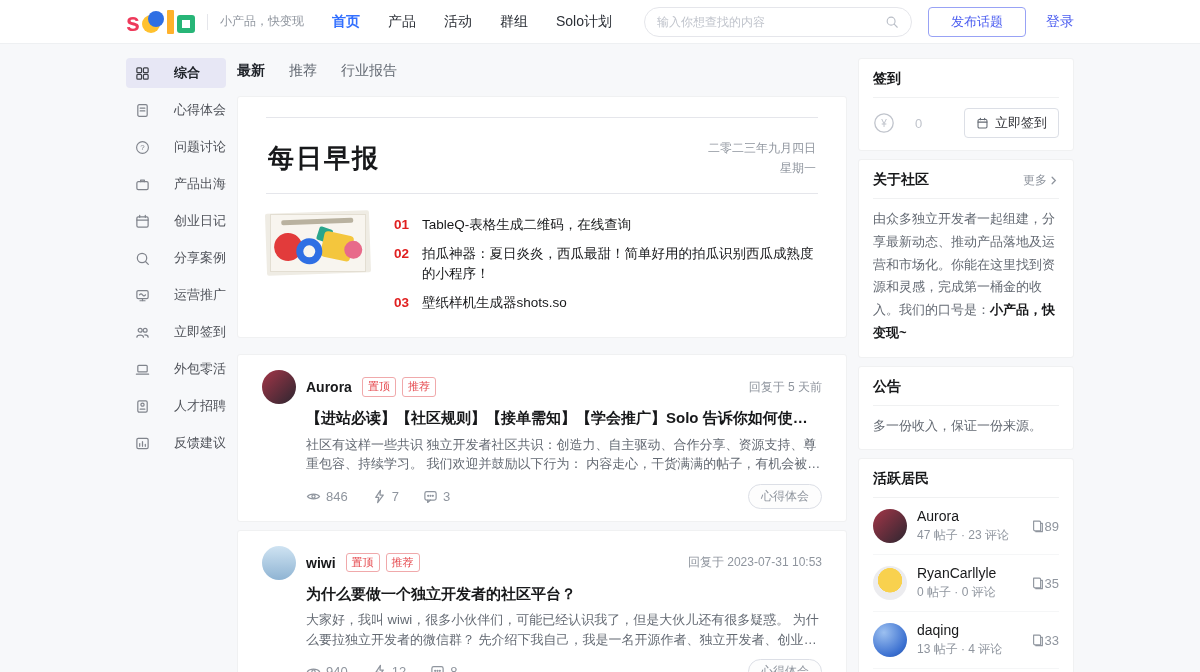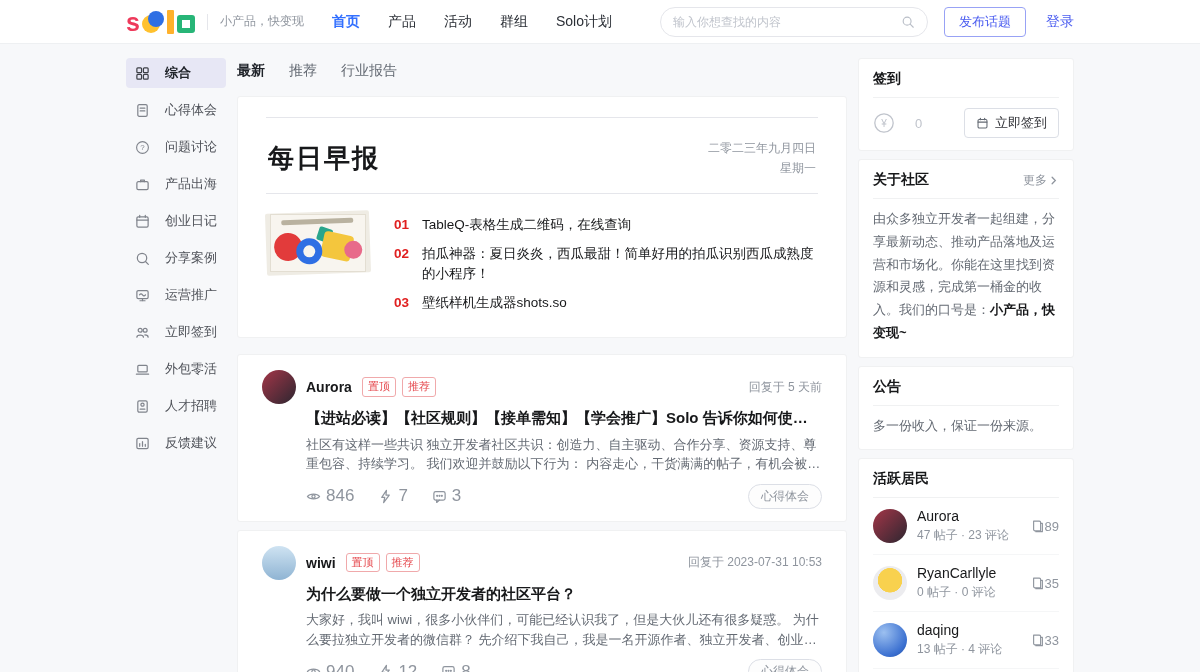--- a/index.html
+++ b/index.html
@@ -19,29 +19,29 @@
   .l-o2 { width:18px; height:18px; border:5px solid #27b577; border-radius:3px; margin-top:4px; }
   .nav-divider { width:1px; height:16px; background:#e5e6eb; margin:0 12px; }
   .tagline { font-size:12px; color:#8f959e; white-space:nowrap; }
   .nav-links { display:flex; gap:28px; margin-left:28px; font-size:14px; color:#2b2f36; }
   .nav-link { cursor:pointer; text-decoration:none; color:inherit; white-space:nowrap; }
   .nav-link.active { color:#3370ff; font-weight:700; }
   .search { margin-left:auto; width:268px; height:30px; border:1px solid #e5e6eb; border-radius:16px; display:flex; align-items:center; padding:0 12px; background:#fff; }
   .search input { border:0; outline:0; flex:1; font-size:12px; color:#4e5158; background:transparent; }
   .search input::placeholder { color:#c0c4cc; }
   .s-icon { width:14px; height:14px; color:#b9bec7; }
-  .publish { margin-left:16px; height:30px; padding:0 14px; border:1px solid #98a2f5; color:#4a5cf0; background:#fff; border-radius:4px; font-size:13px; cursor:pointer; white-space:nowrap; }
+  .publish { margin-left:16px; height:30px; padding:0 22px; border:1px solid #98a2f5; color:#4a5cf0; background:#fff; border-radius:4px; font-size:13px; cursor:pointer; white-space:nowrap; }
   .login { margin-left:20px; color:#4a5cf0; font-size:14px; cursor:pointer; text-decoration:none; white-space:nowrap; }
 
   
   .content { width:948px; margin:0 auto; display:flex; gap:11px; padding-top:14px; align-items:flex-start; }
 
   
   .sidebar { width:100px; flex:none; }
-  .side-item { display:flex; align-items:center; gap:15px; height:30px; padding:0 9px; margin-bottom:7px; border-radius:4px; font-size:13px; color:#4e5158; cursor:pointer; white-space:nowrap; }
+  .side-item { display:flex; align-items:center; gap:24px; height:30px; padding:0 9px; margin-bottom:7px; border-radius:4px; font-size:13px; color:#4e5158; cursor:pointer; white-space:nowrap; }
   .side-item.active { background:#e7e7f5; color:#1f2329; font-weight:700; }
   .side-icon { width:15px; height:15px; flex:none; color:#80848c; display:inline-flex; }
   .side-item.active .side-icon { color:#3c3f46; }
   .side-icon svg { width:100%; height:100%; }
 
   
   .main { width:610px; flex:none; }
   .tabs { display:flex; gap:24px; align-items:center; height:26px; margin-bottom:12px; font-size:14px; color:#646a73; }
   .tab { cursor:pointer; }
   .tab.active { color:#1f2329; font-weight:700; }
@@ -71,21 +71,21 @@
   .post-head { display:flex; align-items:center; gap:10px; }
   .avatar { width:34px; height:34px; border-radius:50%; flex:none; cursor:pointer; }
   .author { font-size:14px; font-weight:700; color:#17181a; cursor:pointer; }
   .badges { display:flex; gap:6px; }
   .badge { font-size:11px; color:#e5484d; border:1px solid #f0a9ab; border-radius:3px; padding:1px 5px; line-height:1.4; }
   .post-meta { margin-left:auto; font-size:12px; color:#8f959e; }
   .post-content { margin-left:44px; margin-top:3px; }
   .post-title { font-size:15px; font-weight:700; color:#17181a; line-height:1.5; white-space:nowrap; overflow:hidden; text-overflow:ellipsis; cursor:pointer; }
   .excerpt { margin-top:5px; font-size:13px; color:#646a73; line-height:1.5; display:-webkit-box; -webkit-line-clamp:2; -webkit-box-orient:vertical; overflow:hidden; }
   .post-foot { display:flex; align-items:center; gap:24px; margin-top:10px; }
-  .stat { display:flex; align-items:center; gap:5px; font-size:17px; color:#8f959e; }
+  .stat { display:flex; align-items:center; gap:5px; font-size:13px; color:#8f959e; }
   .stat i { width:15px; height:15px; display:inline-flex; font-style:normal; }
   .stat i svg { width:100%; height:100%; }
   .cat { margin-left:auto; font-size:12px; color:#8f959e; border:1px solid #dcdfe6; border-radius:999px; padding:3px 12px; background:#fdfdfd; cursor:pointer; white-space:nowrap; }
 
   
   .rightbar { width:216px; flex:none; display:flex; flex-direction:column; gap:8px; }
   .rcard { background:#fff; border:1px solid #f0f1f2; border-radius:3px; padding:11px 14px 12px; }
   .rtitle-row { display:flex; align-items:center; justify-content:space-between; padding-bottom:9px; border-bottom:1px solid #f0f1f2; }
   .rtitle { font-size:14px; font-weight:700; color:#17181a; }
   .more { display:flex; align-items:center; gap:1px; font-size:12px; color:#8f959e; cursor:pointer; }

